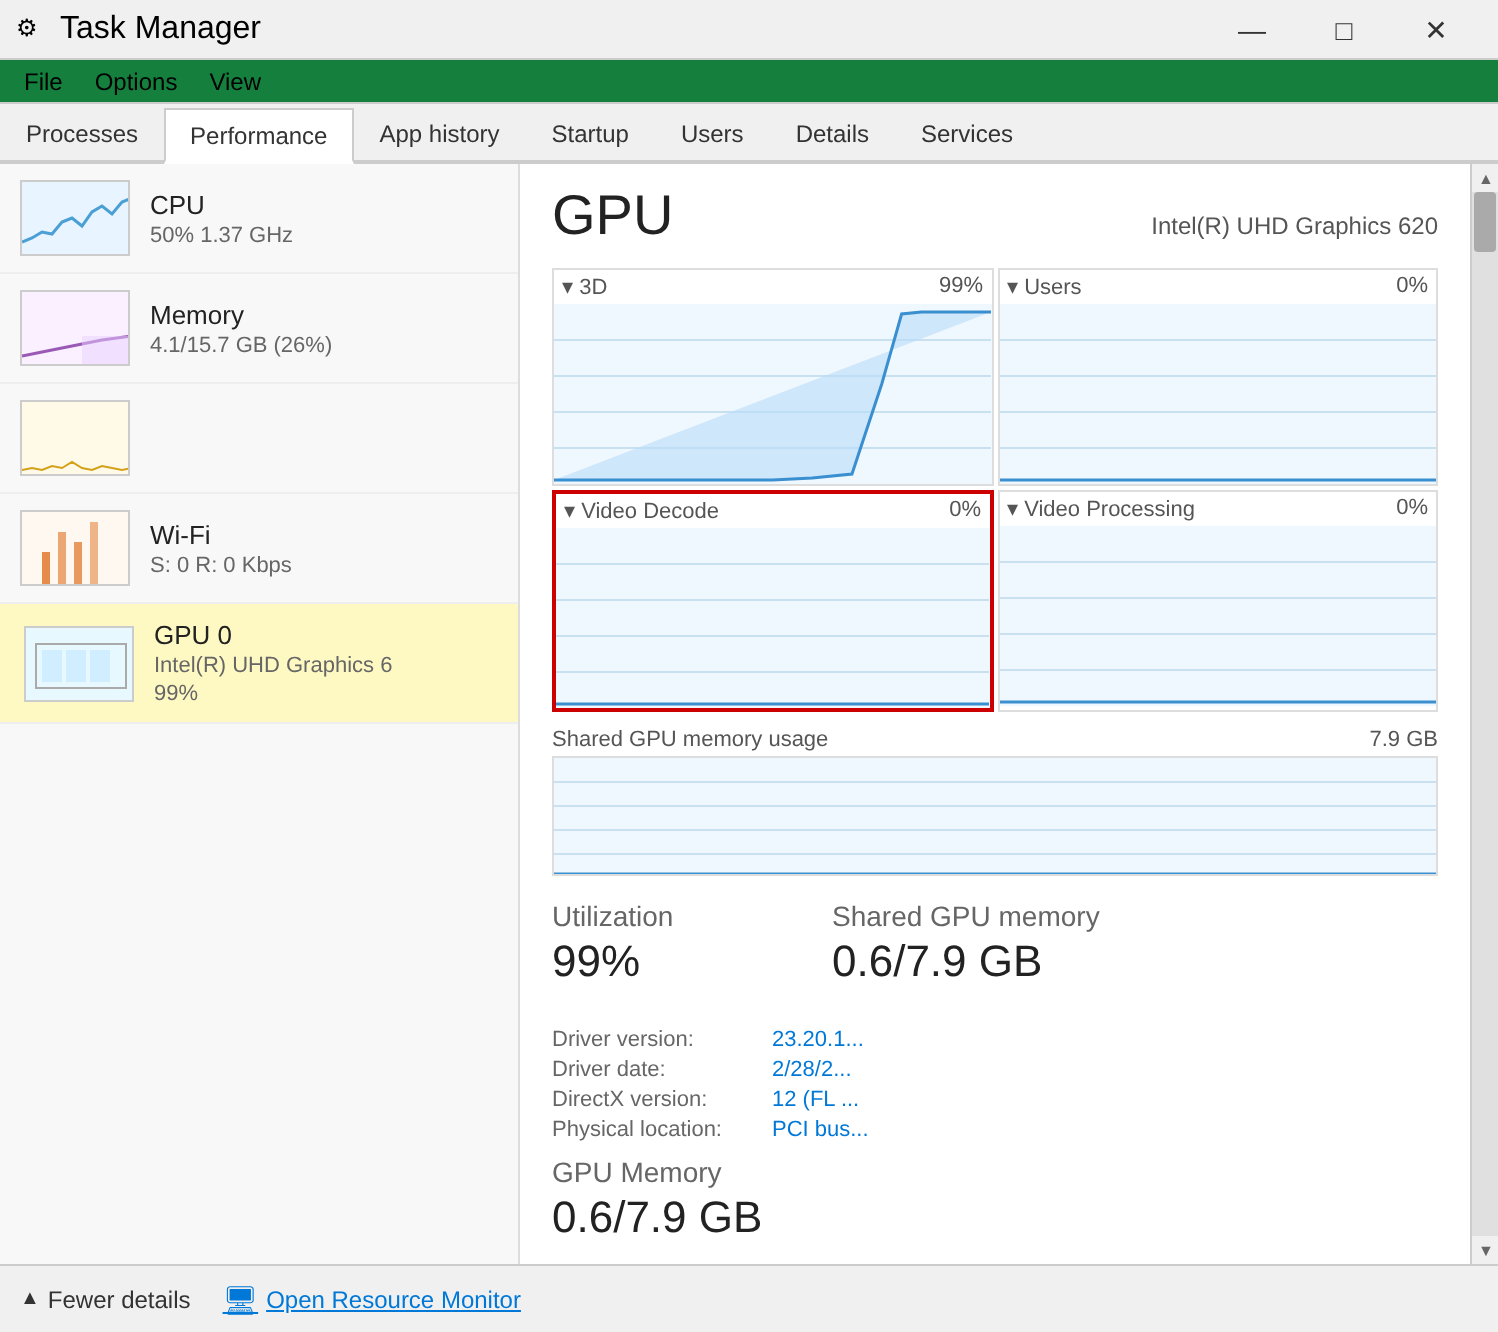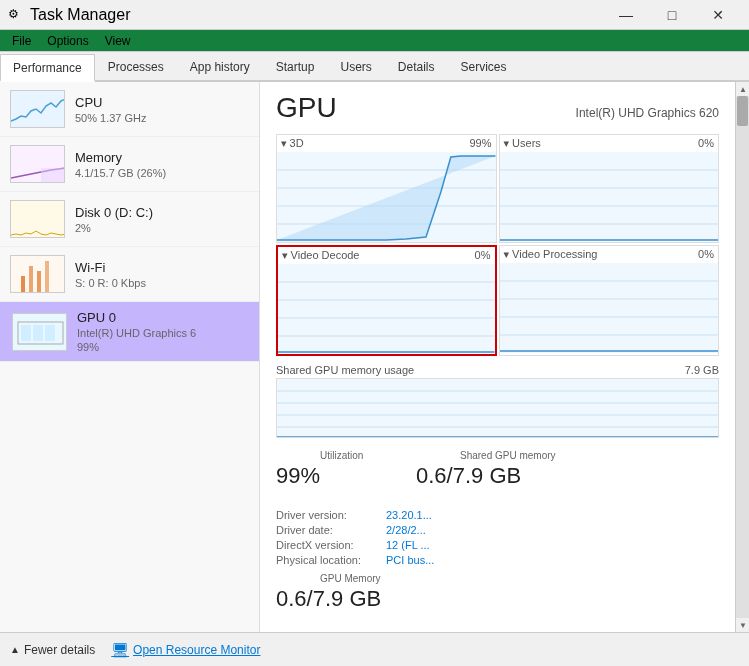--- a/index.html
+++ b/index.html
@@ -80,21 +80,21 @@
       border-right: 1px solid #ddd;
       overflow-y: auto;
     }
     .sidebar-item {
       display: flex;
       align-items: center;
       padding: 8px 10px;
       cursor: pointer;
       border-bottom: 1px solid #eee;
     }
-    .sidebar-item.active { background: #c4b5fd; padding-left: 12px; }
+    .sidebar-item.active { background: #fef9c3; padding-left: 12px; }
     .sidebar-thumb {
       width: 55px; height: 38px;
       border: 1px solid #ccc;
       margin-right: 10px;
       flex-shrink: 0;
       background: white;
       position: relative;
       overflow: hidden;
     }
     .sidebar-info { flex: 1; }
@@ -169,21 +169,21 @@
     }
 
     
     .stats-section {
       display: flex;
       margin-top: 12px;
       gap: 20px;
       flex-wrap: wrap;
     }
     .stat-group { min-width: 120px; }
-    .stat-label { font-size: 10px; color: #666; margin-left: 44px; }
+    .stat-label { font-size: 14px; color: #666; }
     .stat-value { font-size: 22px; font-weight: 300; color: #222; margin-top: 2px; }
 
     .info-group {
       min-width: 180px;
     }
     .info-row {
       display: flex;
       font-size: 11px;
       margin-bottom: 3px;
     }
@@ -241,22 +241,22 @@
   </div>
 </div>
 
 <div class="menubar">
   <span class="menu-item">File</span>
   <span class="menu-item">Options</span>
   <span class="menu-item">View</span>
 </div>
 
 <div class="tabbar">
+  <div class="tab">Processes</div>
   <div class="tab active">Performance</div>
-  <div class="tab">Processes</div>
   <div class="tab">App history</div>
   <div class="tab">Startup</div>
   <div class="tab">Users</div>
   <div class="tab">Details</div>
   <div class="tab">Services</div>
 </div>
 
 <div class="main">
 
   <div class="sidebar">
@@ -287,24 +287,20 @@
         <div class="sidebar-stat">4.1/15.7 GB (26%)</div>
       </div>
     </div>
 
     <div class="sidebar-item">
       <div class="sidebar-thumb">
         <svg width="55" height="38" viewBox="0 0 55 38">
           <rect width="55" height="38" fill="#fffae8"></rect>
           <polyline points="0,34 5,33 10,34 15,32 20,33 25,30 30,33 35,34 40,32 45,33 50,34 55,33" fill="none" stroke="#d4a017" stroke-width="1"></polyline>
         </svg>
-      </div>
-      <div class="sidebar-info">
-        <div class="sidebar-name">Disk 0 (D: C:)</div>
-        <div class="sidebar-stat">2%</div>
       </div>
     </div>
 
     <div class="sidebar-item">
       <div class="sidebar-thumb">
         <svg width="55" height="38" viewBox="0 0 55 38">
           <rect width="55" height="38" fill="#fff8f0"></rect>
           <rect x="10" y="20" width="4" height="18" fill="#e07020" opacity="0.8"></rect>
           <rect x="18" y="10" width="4" height="28" fill="#e07020" opacity="0.6"></rect>
           <rect x="26" y="15" width="4" height="23" fill="#e07020" opacity="0.7"></rect>

